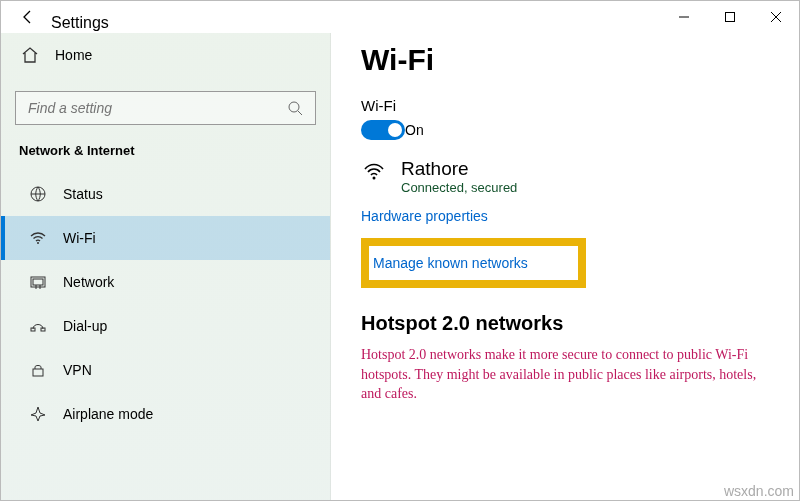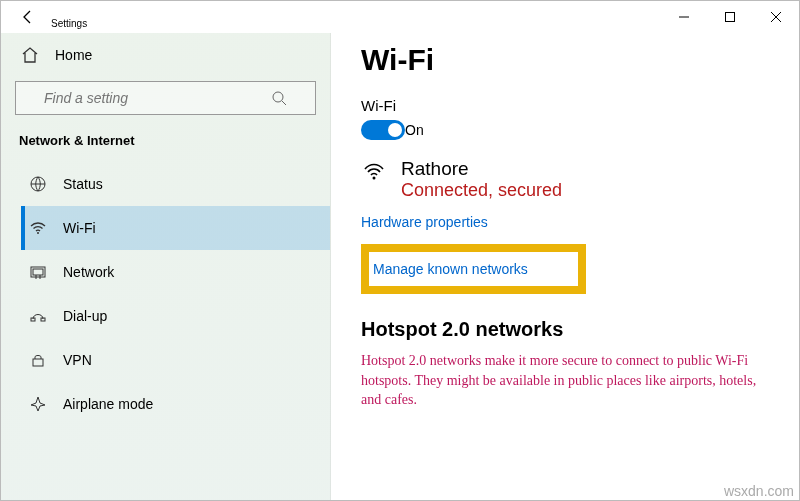--- a/index.html
+++ b/index.html
@@ -1,45 +1,45 @@
 <!DOCTYPE html>
 <html><head>
   <meta charset="utf-8">
   <style>
     * { margin: 0; padding: 0; box-sizing: border-box; font-family: "Segoe UI", sans-serif; }
     body { width: 800px; height: 501px; overflow: hidden; background: #fff; border: 1px solid #bbb; }
     .titlebar { display: flex; align-items: center; height: 32px; padding-left: 12px; }
     .titlebar .back { width: 30px; display: flex; justify-content: center; align-items: center; cursor: pointer; }
-    .titlebar .title { font-size: 10px; margin-left: 8px; color: #000; margin-top: 12px; }
+    .titlebar .title { font-size: 16px; margin-left: 8px; color: #000; margin-top: 12px; }
     .win-controls { margin-left: auto; display: flex; }
     .win-controls div { width: 46px; height: 32px; display: flex; align-items: center; justify-content: center; cursor: pointer; }
     .content { display: flex; height: calc(100% - 32px); }
     .sidebar { width: 330px; background: linear-gradient(to bottom, rgba(200,220,200,0.35), rgba(200,220,210,0.35)); border-right: 1px solid rgba(0,0,0,0.05); display: flex; flex-direction: column; }
     .home-row { display: flex; align-items: center; height: 44px; padding-left: 18px; cursor: pointer; }
     .home-row .icon { width: 22px; display: flex; justify-content: center; }
     .home-row span.text { margin-left: 14px; font-size: 14px; }
-    .search-box { margin: 4px 14px 14px 14px; height: 34px; border: 1px solid #999; background: rgba(255,255,255,0.45); display: flex; align-items: center; padding: 0 28px; }
+    .search-box { margin: 14px 14px 14px 14px; height: 34px; border: 1px solid #999; background: rgba(255,255,255,0.45); display: flex; align-items: center; padding: 0 12px; }
     .search-box input { flex: 1; border: none; background: transparent; outline: none; font-size: 14px; font-style: italic; color: #666; }
     .section-label { font-size: 13px; font-weight: 600; padding: 4px 5px 14px 18px; }
-    .nav-item { display: flex; align-items: center; height: 44px; padding-left: 6px; cursor: pointer; font-size: 14px; margin-left: 20px; }
+    .nav-item { display: flex; align-items: center; height: 44px; padding-left: 26px; cursor: pointer; font-size: 14px; }
     .nav-item .icon { width: 22px; display: flex; justify-content: center; color: #333; }
     .nav-item span.text { margin-left: 14px; }
     .nav-item.selected { background: rgba(0,120,215,0.18); position: relative; }
     .nav-item.selected::before { content: ""; position: absolute; left: 0; top: 0; bottom: 0; width: 4px; background: #0078d7; }
     .main { flex: 1; padding: 10px 30px 0 30px; overflow: hidden; }
     .main h1 { font-size: 30px; font-weight: 600; margin-bottom: 20px; }
     .sub-label { font-size: 15px; margin-bottom: 6px; }
     .toggle-row { display: flex; align-items: center; gap: 0; margin-bottom: 18px; }
     .toggle { width: 44px; height: 20px; border-radius: 10px; background: #0078d7; position: relative; cursor: pointer; }
     .toggle .knob { position: absolute; right: 3px; top: 3px; width: 14px; height: 14px; border-radius: 50%; background: #fff; }
     .toggle-label { font-size: 14px; }
     .conn { display: flex; gap: 14px; margin-bottom: 12px; }
     .conn .wifi-ic { width: 26px; display: flex; align-items: flex-start; justify-content: center; padding-top: 2px; }
     .conn .name { font-size: 19px; }
-    .conn .status { font-size: 18px; color: #b91c1c; }
+    .conn .status { font-size: 13px; color: #14532d; }
     .link { color: #0066cc; font-size: 14px; cursor: pointer; display: inline-block; margin-bottom: 14px; }
     .link-highlight { border: 8px solid #eab308; padding: 8px 50px 8px 4px; margin-bottom: 16px; display: inline-block; }
     .main h2 { font-size: 20px; font-weight: 600; margin: 8px 0 10px 0; }
     .desc { font-size: 14px; line-height: 1.4; color: #be185d; font-family: Liberation Serif, serif; }
     svg { display: block; }
     .watermark { position: absolute; right: 6px; bottom: 2px; font-size: 14px; color: #aaa; }
   </style>
 </head>
 <body>
 

